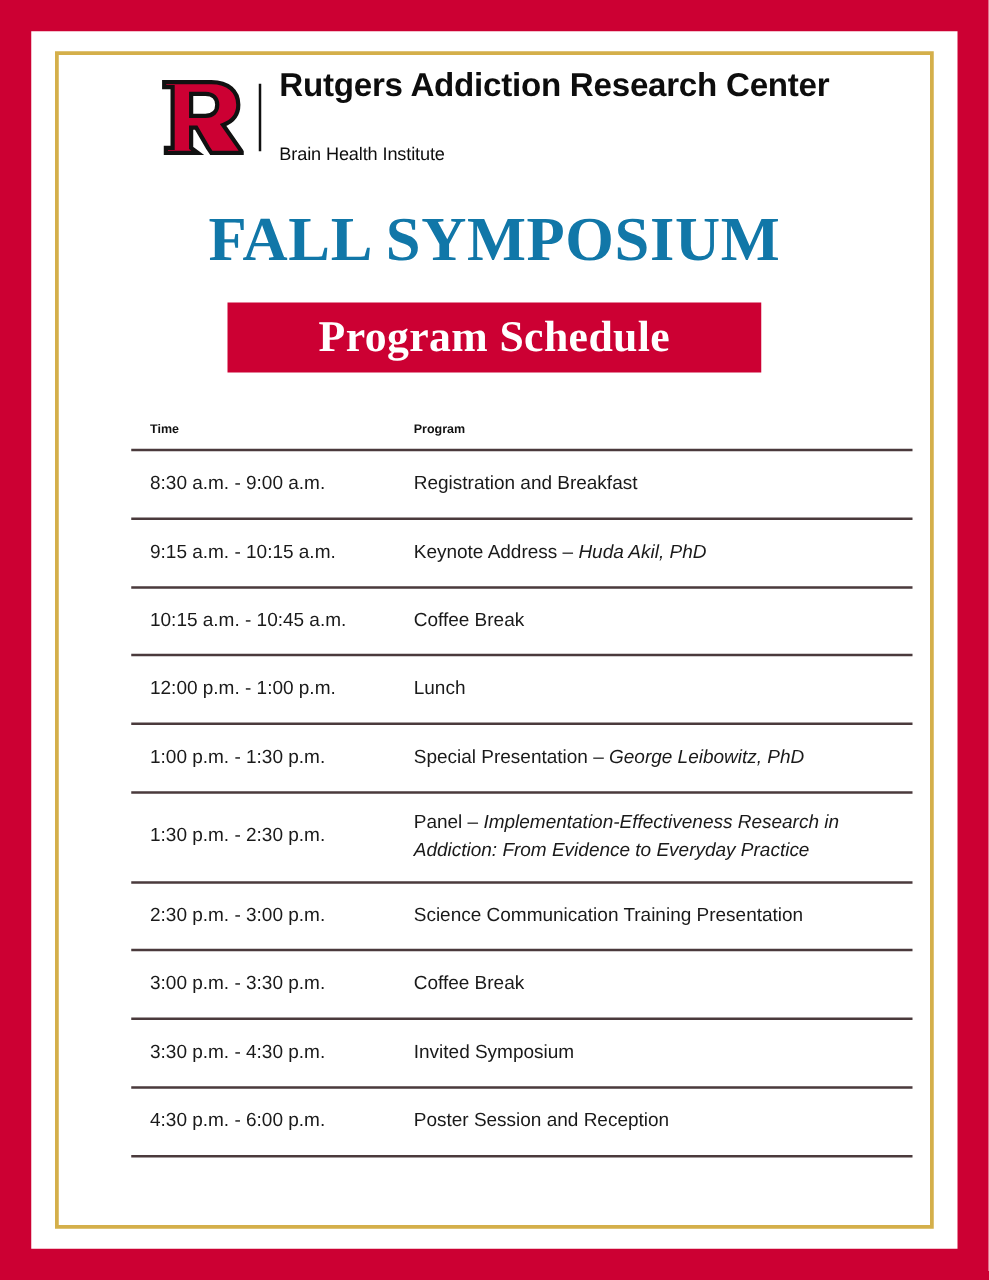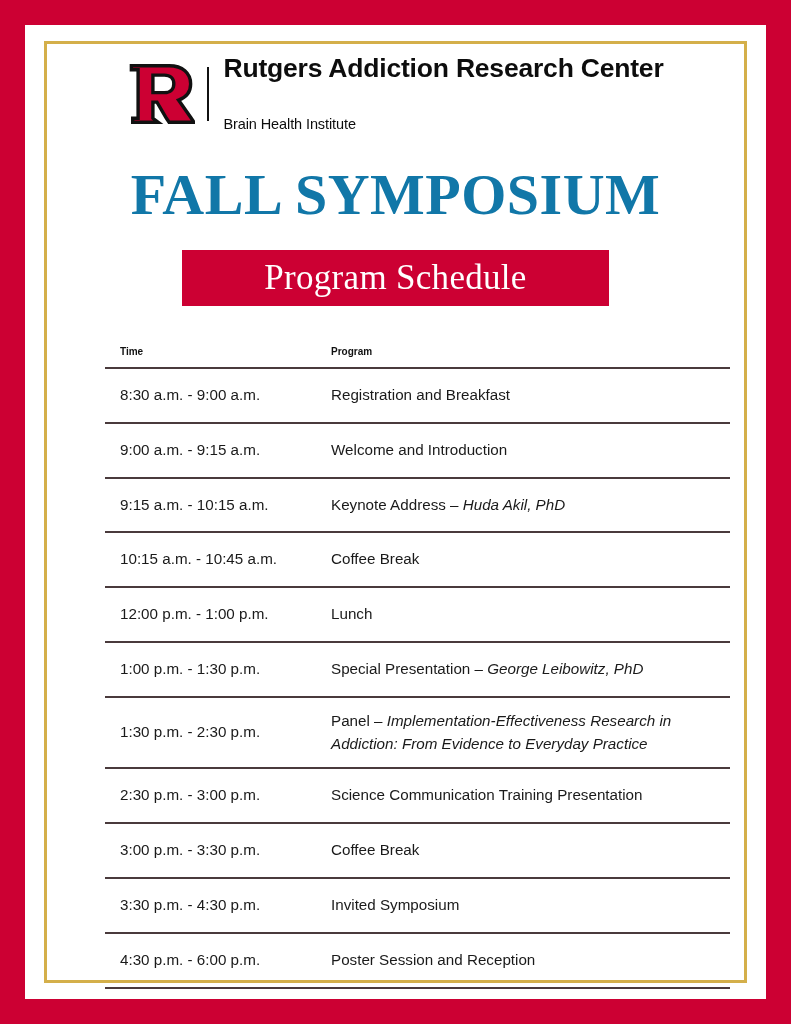--- a/index.html
+++ b/index.html
@@ -89,21 +89,21 @@
     margin-top: 3px;
     letter-spacing: -0.1px;
     white-space: nowrap;
   }
 
   
   .headline {
     text-align: center;
     font-family: "Liberation Serif", serif;
     font-weight: bold;
-    font-size: 58px;
+    font-size: 50px;
     line-height: 1;
     color: #1177A8;
     letter-spacing: 0.5px;
     margin-top: 33px;
   }
 
   
   .banner-wrap {
     display: flex;
     justify-content: center;
@@ -112,21 +112,21 @@
   .banner {
     background: #CC0033;
     width: 427px;
     height: 56px;
     display: flex;
     align-items: center;
     justify-content: center;
   }
   .banner-text {
     font-family: "Liberation Serif", serif;
-    font-weight: normal;
+    font-weight: bold;
     font-size: 35px;
     color: #ffffff;
     letter-spacing: 0.3px;
   }
 
   
   .table-wrap {
     margin: 40px 17px 0 61px;
   }
   table.schedule {
@@ -204,24 +204,20 @@
             <th>Time</th>
             <th>Program</th>
           </tr>
         </thead>
         <tbody>
             <tr>
               <td>8:30 a.m. - 9:00 a.m.</td>
               <td class="prog"><span>Registration and Breakfast</span></td>
             </tr>
             <tr>
-              <td>9:00 a.m. - 9:15 a.m.</td>
-              <td class="prog"><span>Welcome and Introduction</span></td>
-            </tr>
-            <tr>
               <td>9:15 a.m. - 10:15 a.m.</td>
               <td class="prog"><span>Keynote Address – </span><span class="ital">Huda Akil, PhD</span></td>
             </tr>
             <tr>
               <td>10:15 a.m. - 10:45 a.m.</td>
               <td class="prog"><span>Coffee Break</span></td>
             </tr>
             <tr>
               <td>12:00 p.m. - 1:00 p.m.</td>
               <td class="prog"><span>Lunch</span></td>

